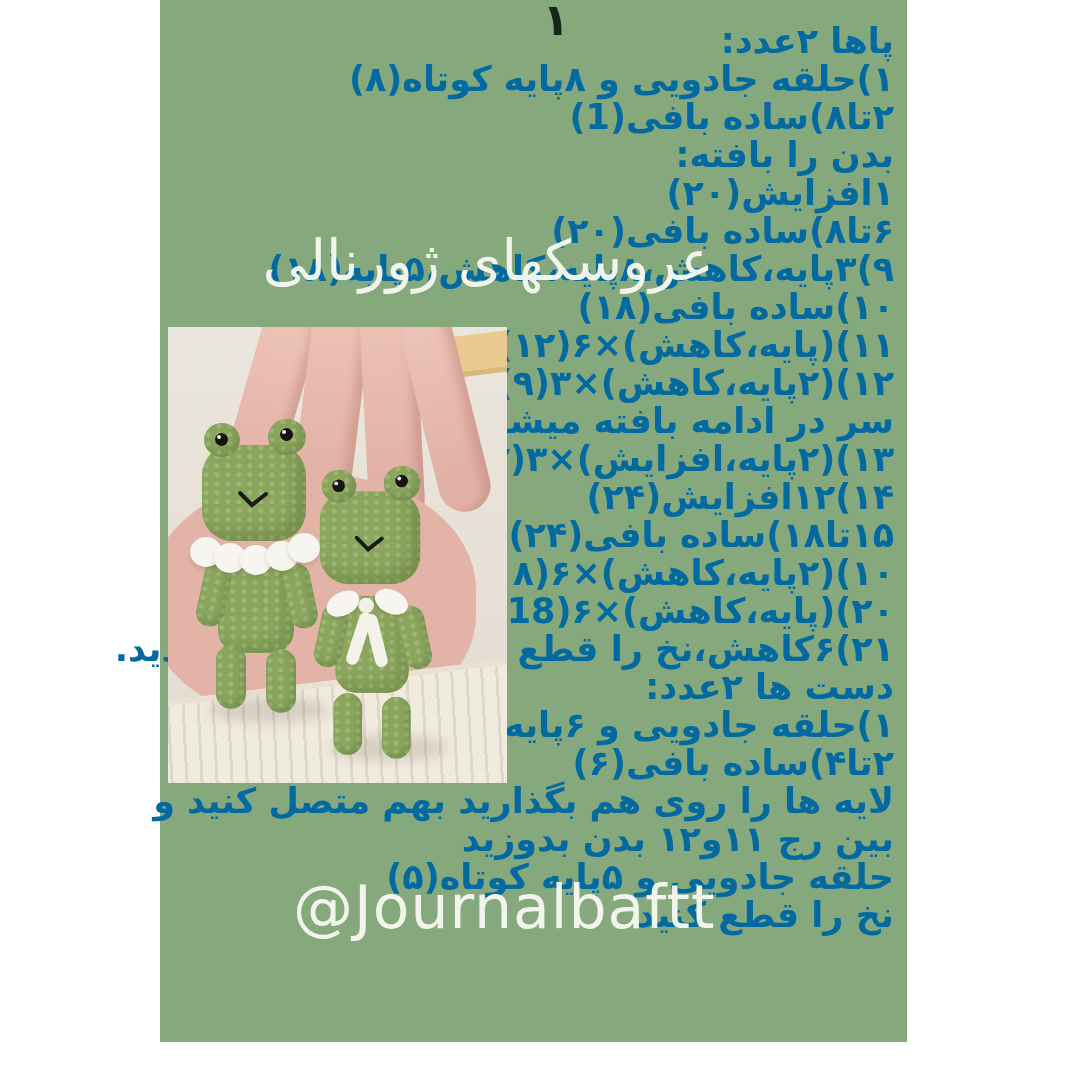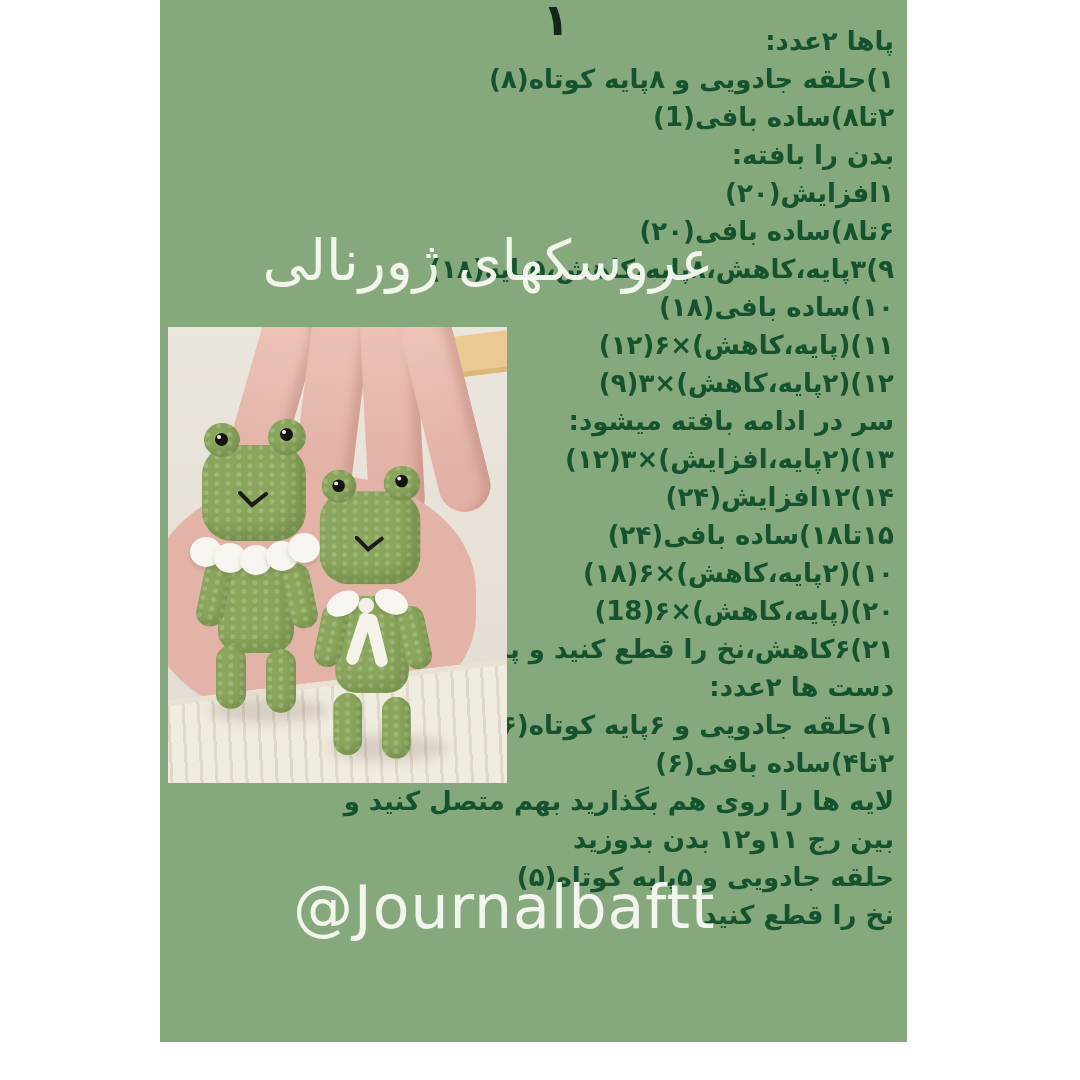--- a/index.html
+++ b/index.html
@@ -5,21 +5,21 @@
   html,body{margin:0;padding:0;background:#ffffff;}
   .canvas{position:relative;width:1080px;height:1080px;background:#ffffff;overflow:hidden;
           font-family:"DejaVu Sans",sans-serif;}
   
   .card{position:absolute;left:160px;top:0;width:747px;height:1042px;background:#85a97d;}
   
   .page-num{position:absolute;left:536px;top:-6px;width:40px;text-align:center;
             font-size:44px;font-weight:700;color:#17251b;}
   
   .pattern{position:absolute;top:22px;right:186px;direction:rtl;text-align:right;
-           font-size:26px;font-weight:700;color:#14532d;line-height:38px;white-space:nowrap;}
+           font-size:35px;font-weight:700;color:#0369a1;line-height:38px;white-space:nowrap;}
   .pline{height:38px;}
   
   .wm-title{position:absolute;left:248px;top:228px;width:480px;text-align:center;direction:rtl;
             font-size:56px;font-weight:400;color:rgba(246,248,240,0.97);}
   .wm-handle{position:absolute;left:293px;top:872px;font-size:60px;font-weight:400;
              color:rgba(246,248,240,0.97);letter-spacing:1px;}
   
   .photo{position:absolute;left:168px;top:327px;width:339px;height:456px;overflow:hidden;
          background:linear-gradient(180deg,#ebe6dd 0%,#e6e0d6 55%,#e1dad0 100%);}
   .wood{position:absolute;right:-10px;top:2px;width:150px;height:36px;background:#ebca92;

